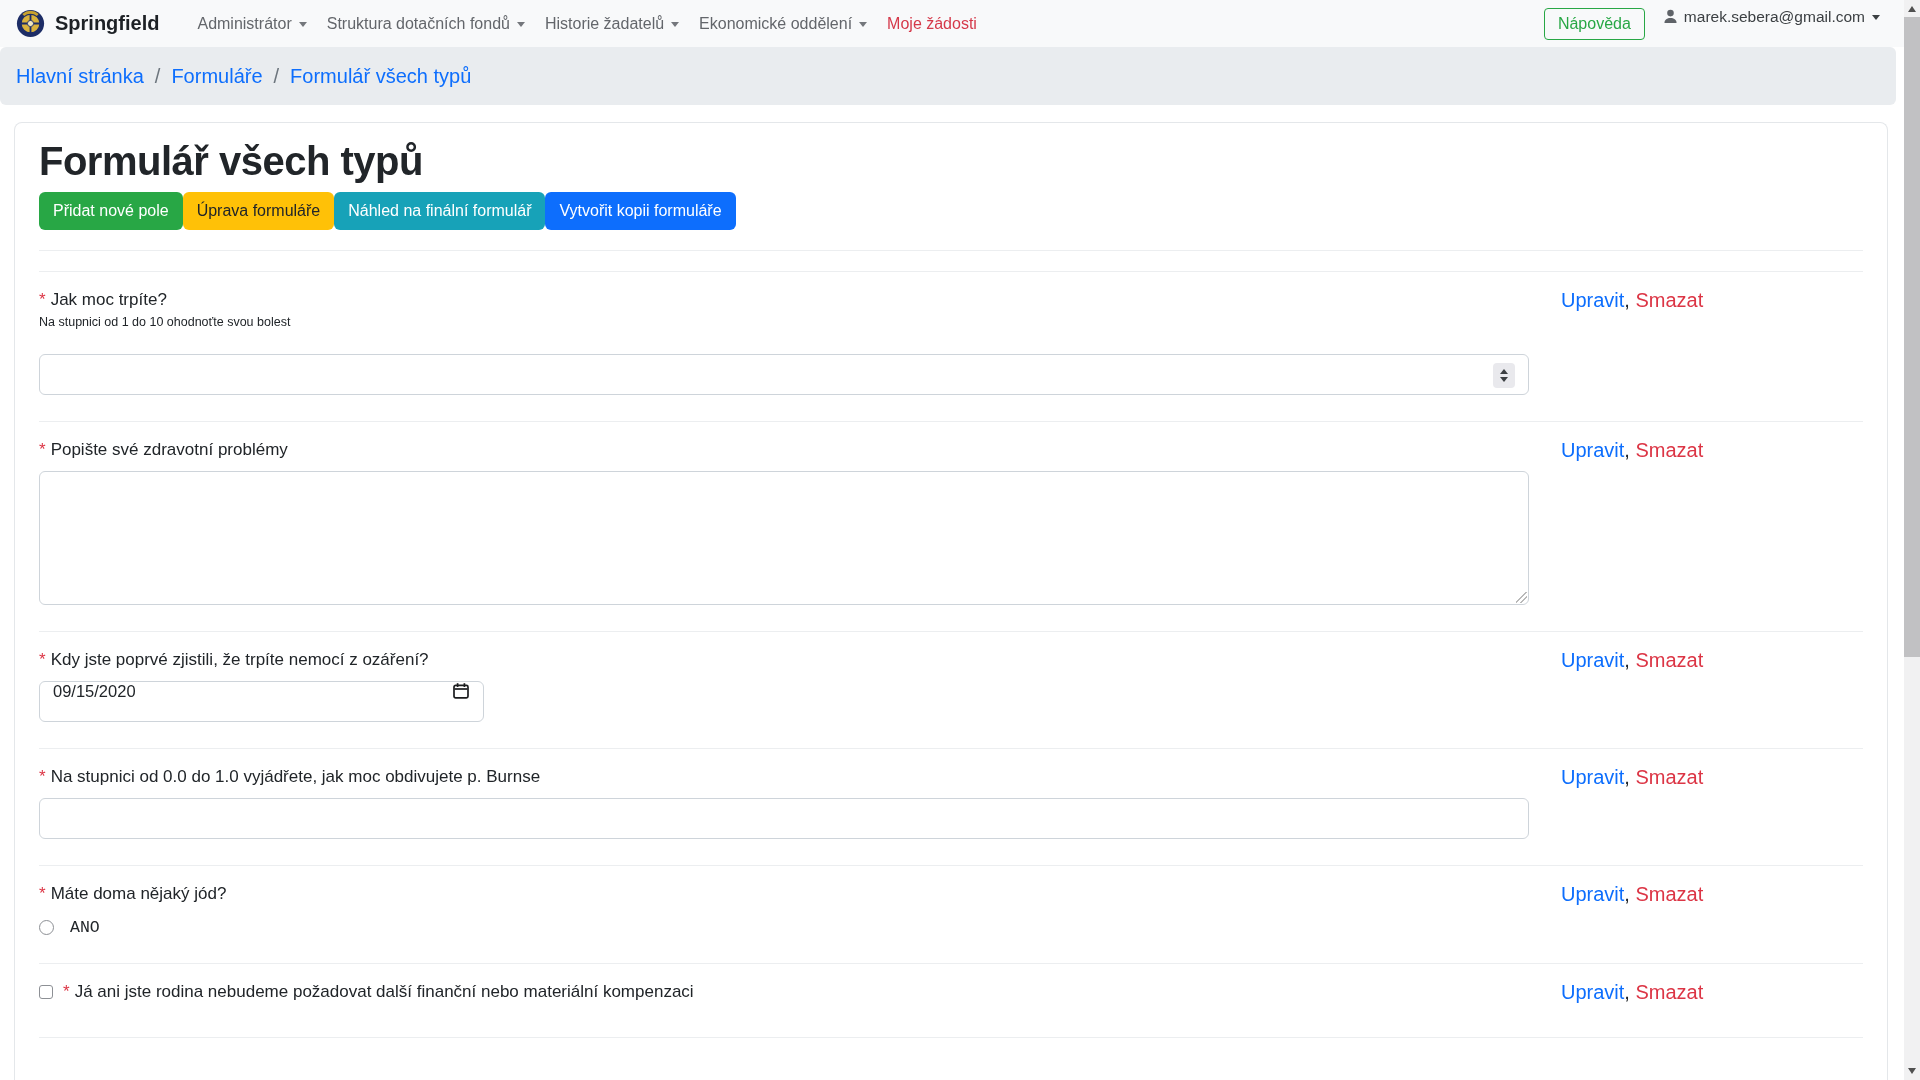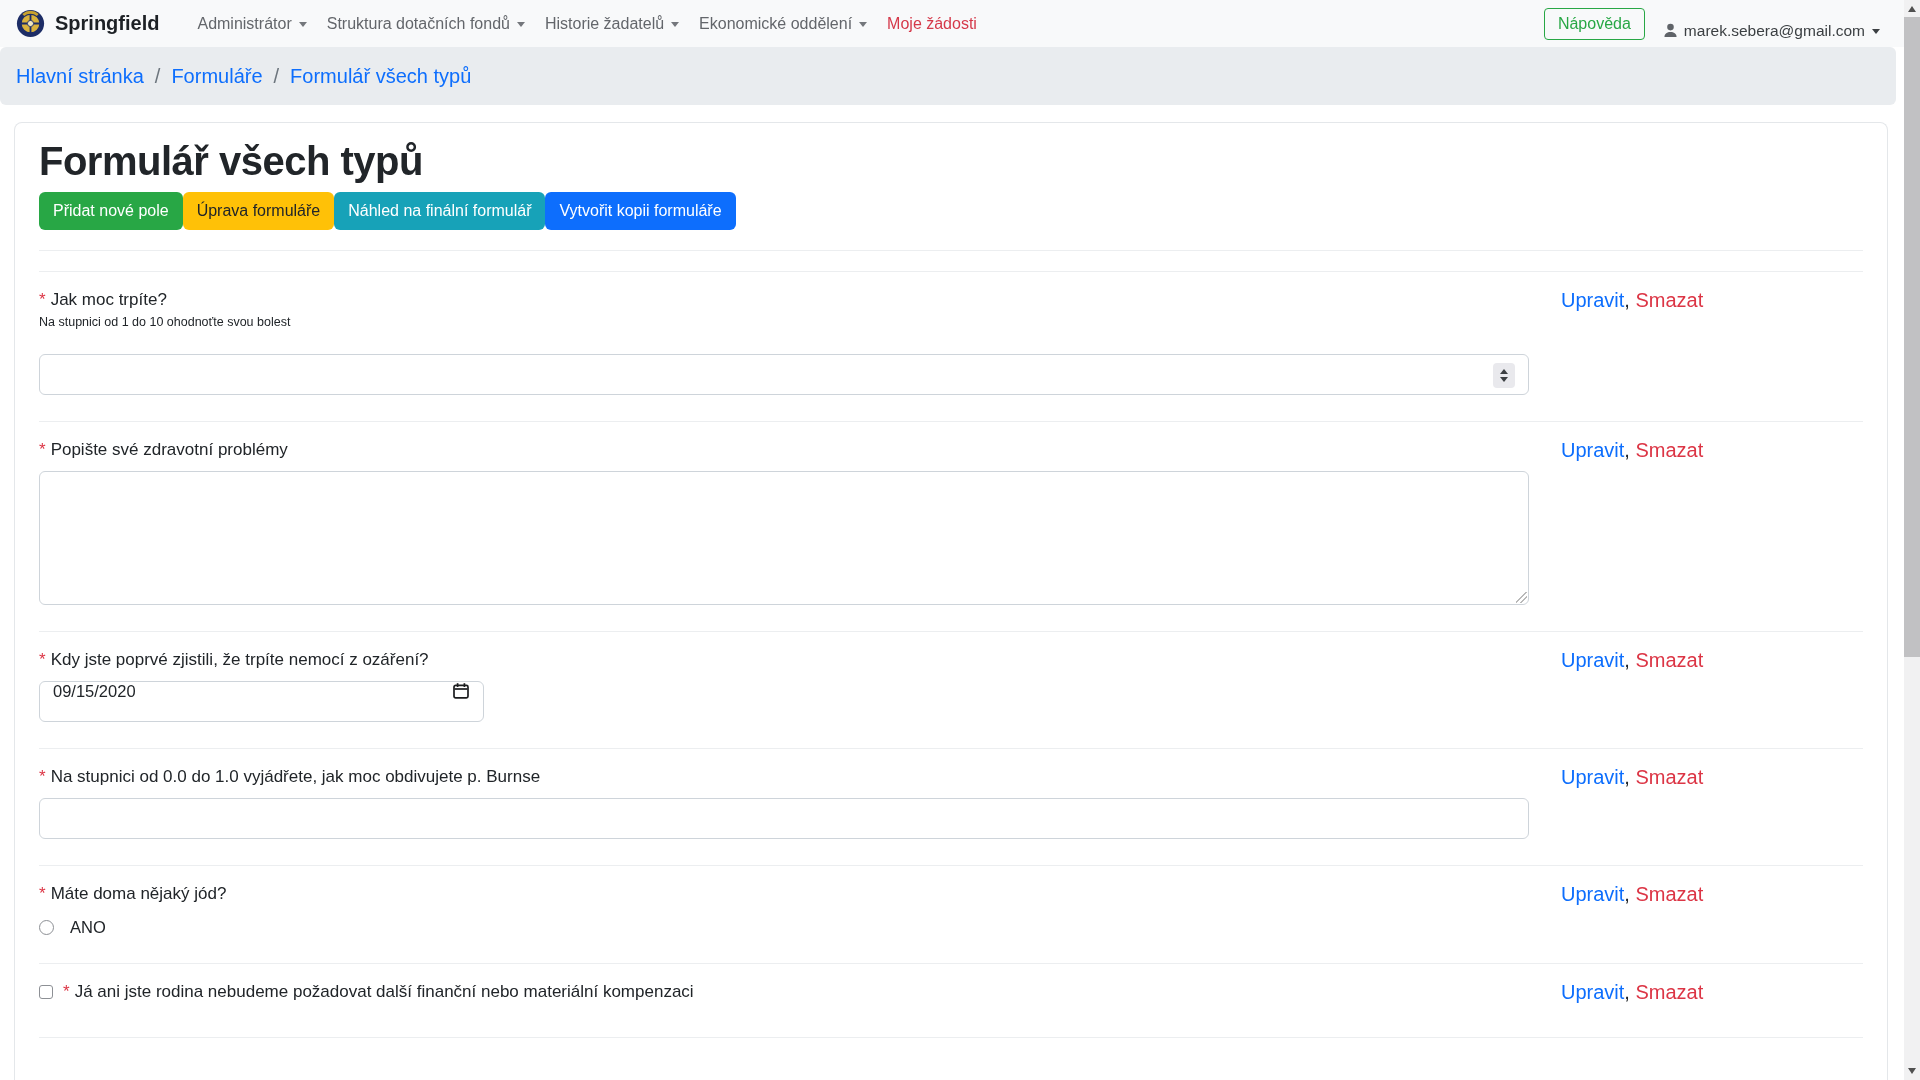--- a/index.html
+++ b/index.html
@@ -10,21 +10,21 @@
   }
   
   .navbar { height:47px; display:flex; align-items:center; background:#f8f9fa; padding:0 40px 0 16px; }
   .brand { display:flex; align-items:center; }
   .logo { width:29px; height:29px; flex:0 0 29px; }
   .brand-name { font-size:20px; font-weight:700; color:#1d2125; margin-left:10px; }
   .nav-links { display:flex; align-items:center; gap:20px; margin-left:38px; }
   .nav-link { display:flex; align-items:center; font-size:16px; color:#63666b; text-decoration:none; cursor:pointer; }
   .nav-link.hl { color:#d5394a; }
   .caret { width:0; height:0; border-left:4px solid transparent; border-right:4px solid transparent; border-top:5px solid #74777c; margin-left:7px; position:relative; top:1px; }
-  .nav-right { margin-left:auto; display:flex; align-items:flex-end; }
+  .nav-right { margin-left:auto; display:flex; align-items:flex-start; }
   .help-btn { border:1px solid #28a745; color:#28a745; background:transparent; border-radius:4px; font-size:16px; font-family:inherit; padding:6px 13px; cursor:pointer; }
   .user { display:flex; align-items:center; margin-left:17px; color:#3c4043; font-size:15.5px; cursor:pointer; }
   .user svg { margin-right:5px; }
   .user .caret { border-top-color:#3c4043; }
   
   .breadcrumb { height:58px; background:#e9ecef; border-radius:6px; margin-right:24px; display:flex; align-items:center; padding:0 16px; font-size:20px; }
   .crumb { color:#0d6efd; text-decoration:none; cursor:pointer; }
   .crumb-sep { color:#6c757d; margin:0 11px; }
   
   .main { padding:17px 0 0 14px; }
@@ -47,21 +47,21 @@
   .tri-down { width:0; height:0; border-left:4px solid transparent; border-right:4px solid transparent; border-top:5px solid #3c4043; }
   .ta-wrap { position:relative; margin-top:10px; width:1490px; }
   .ta { display:block; width:1490px; height:134px; resize:none; font-family:inherit; font-size:16px; padding:8px 12px; outline:none; }
   .ta-wrap::after { content:""; position:absolute; right:2px; bottom:2px; width:11px; height:11px;
     background:linear-gradient(135deg, transparent 45%, #b9b9b9 45%, #b9b9b9 52%, transparent 52%, transparent 66%, #b9b9b9 66%, #b9b9b9 73%, transparent 73%); }
   .date { width:445px; height:41px; margin-top:10px; display:flex; justify-content:space-between; padding:0 13px; font-size:16.5px; color:#212529; cursor:text; }
   .txt { width:1490px; height:41px; margin-top:10px; cursor:text; }
   .radio-row { display:flex; align-items:center; margin-top:13px; }
   .radio-row + .radio-row { margin-top:17px; }
   .rcirc { width:15px; height:15px; border:1px solid #8d9095; border-radius:50%; background:#fff; flex:0 0 15px; cursor:pointer; }
-  .rlab { font-size:16.5px; margin-left:16px; }
+  .rlab { font-size:16.5px; margin-left:16px;font-family:Liberation Mono, monospace; }
   .cbox { width:14px; height:14px; border:1px solid #8d9095; border-radius:3px; background:#fff; margin-right:10px; flex:0 0 14px; cursor:pointer; }
   .row-6 { padding-bottom:34px; }
   .row-actions { margin-left:32px; font-size:20px; line-height:22px; white-space:nowrap; }
   .lnk-edit { color:#0d6efd; text-decoration:none; cursor:pointer; }
   .lnk-del { color:#dc3545; text-decoration:none; cursor:pointer; }
   
   .scrollbar { position:absolute; top:0; right:0; width:16px; height:1080px; background:#f1f1f2; }
   .sb-arrow { position:absolute; left:4px; width:0; height:0; border-left:4px solid transparent; border-right:4px solid transparent; }
   .sb-up { top:6px; border-bottom:6px solid #505050; }
   .sb-down { bottom:6px; border-top:6px solid #505050; }

